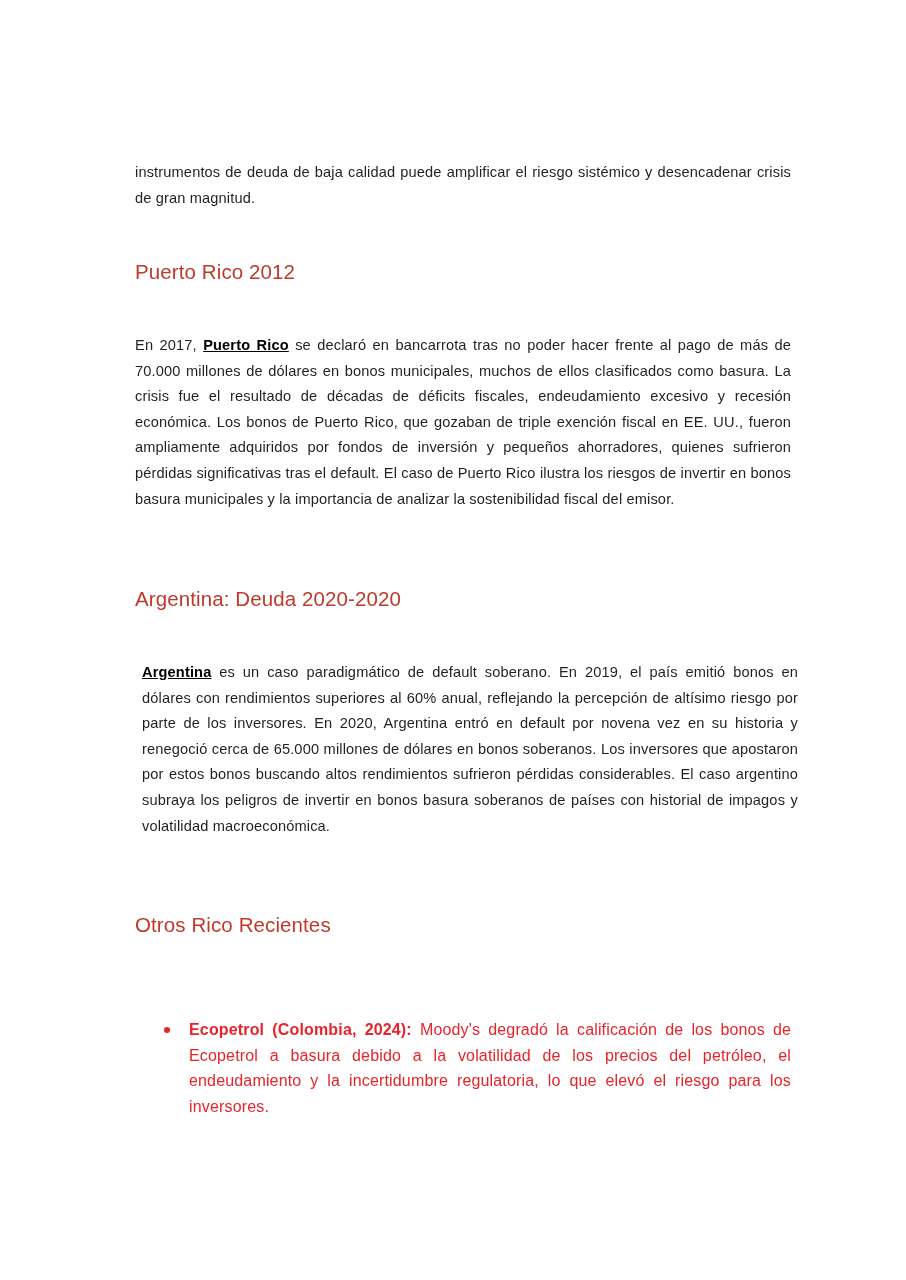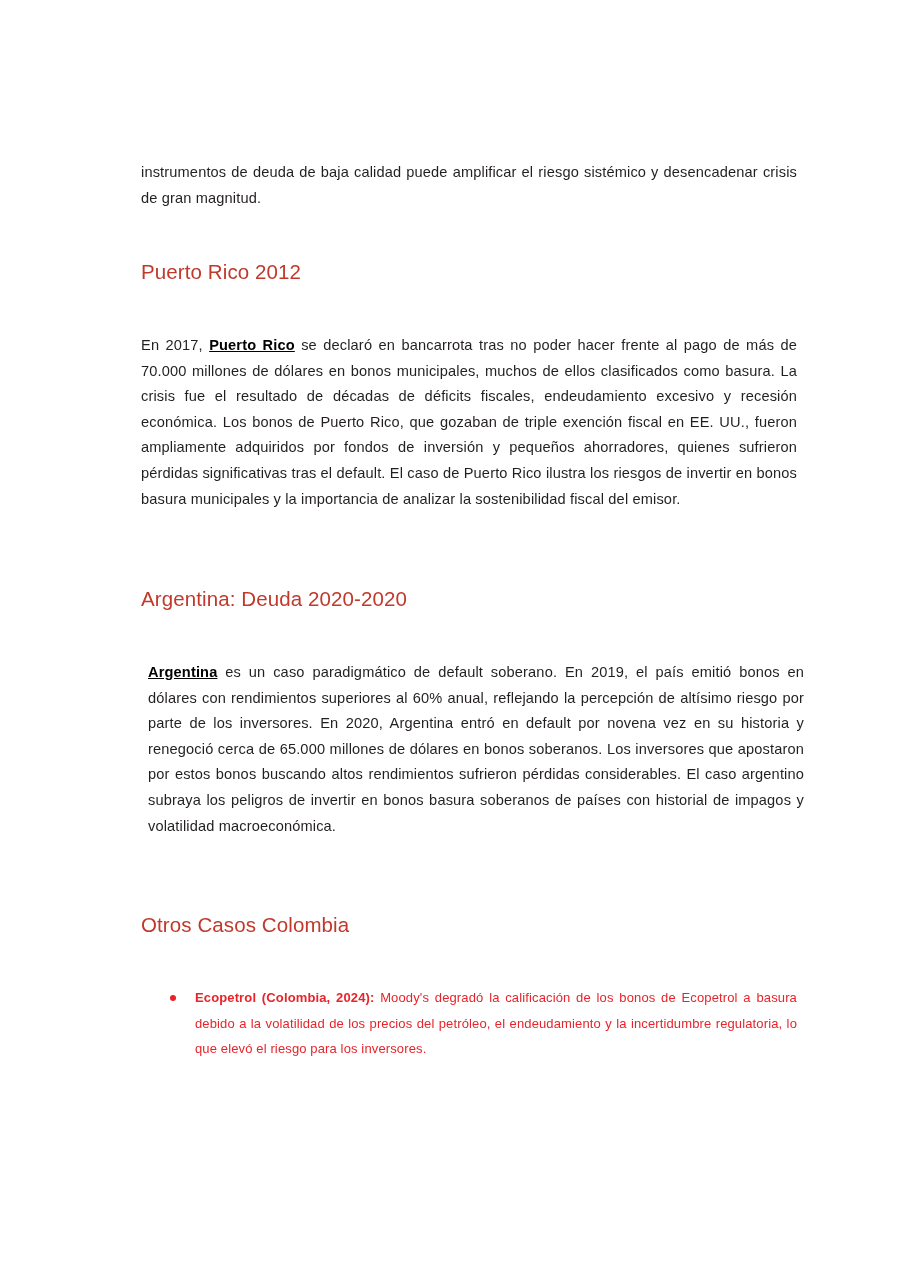--- a/index.html
+++ b/index.html
@@ -64,46 +64,47 @@
   
   .bullet-list {
     list-style: none;
     margin: 0;
     padding: 0;
   }
 
   .bullet-item {
     position: relative;
     padding-left: 54px;
-    font-size: 13px;
+    font-size: 16px;
     line-height: 25.6px;
     color: #e8232a;
     text-align: justify;
     text-justify: inter-word;
     letter-spacing: 0.01em;
+    margin-top: 32px;
   }
 
   .bullet-marker {
     position: absolute;
     left: 29px;
     top: 9.5px;
     width: 6px;
     height: 6px;
     border-radius: 50%;
     background: #e8232a;
   }
 
   .bullet-item b,
   .bullet-item strong {
     font-weight: 700;
     color: #e8232a;
   }
 
   
-  .blk { position: absolute; left: 16px; width: 656px; }
+  .blk { position: absolute; left: 10px; width: 656px; }
 
   #blk-intro     { top: 160px; }
   #blk-h1        { top: 258px; }
   #blk-p1        { top: 333px; }
   #blk-h2        { top: 585px; }
   #blk-p2        { top: 660px; margin-left: 7px; }
   #blk-h3        { top: 911px; }
   #blk-list      { top: 985px; }
 </style>
 </head>
@@ -126,21 +127,21 @@
 
     <div class="blk" id="blk-h2">
       <h2 class="heading">Argentina: Deuda 2020-2020</h2>
     </div>
 
     <div class="blk" id="blk-p2">
       <p class="para"><span></span><b>Argentina</b><span> es un caso paradigmático de default soberano. En 2019, el país emitió bonos en dólares con rendimientos superiores al 60% anual, reflejando la percepción de altísimo riesgo por parte de los inversores. En 2020, Argentina entró en default por novena vez en su historia y renegoció cerca de 65.000 millones de dólares en bonos soberanos. Los inversores que apostaron por estos bonos buscando altos rendimientos sufrieron pérdidas considerables. El caso argentino subraya los peligros de invertir en bonos basura soberanos de países con historial de impagos y volatilidad macroeconómica.</span></p>
     </div>
 
     <div class="blk" id="blk-h3">
-      <h2 class="heading">Otros Casos Colombia</h2>
+      <h2 class="heading">Otros Rico Recientes</h2>
     </div>
 
     <div class="blk" id="blk-list">
       <ul class="bullet-list">
         <li class="bullet-item"><span class="bullet-marker"></span><b>Ecopetrol (Colombia, 2024):</b><span> Moody's degradó la calificación de los bonos de Ecopetrol a basura debido a la volatilidad de los precios del petróleo, el endeudamiento y la incertidumbre regulatoria, lo que elevó el riesgo para los inversores.</span></li>
       </ul>
     </div>
 
   </div>
 </div>

